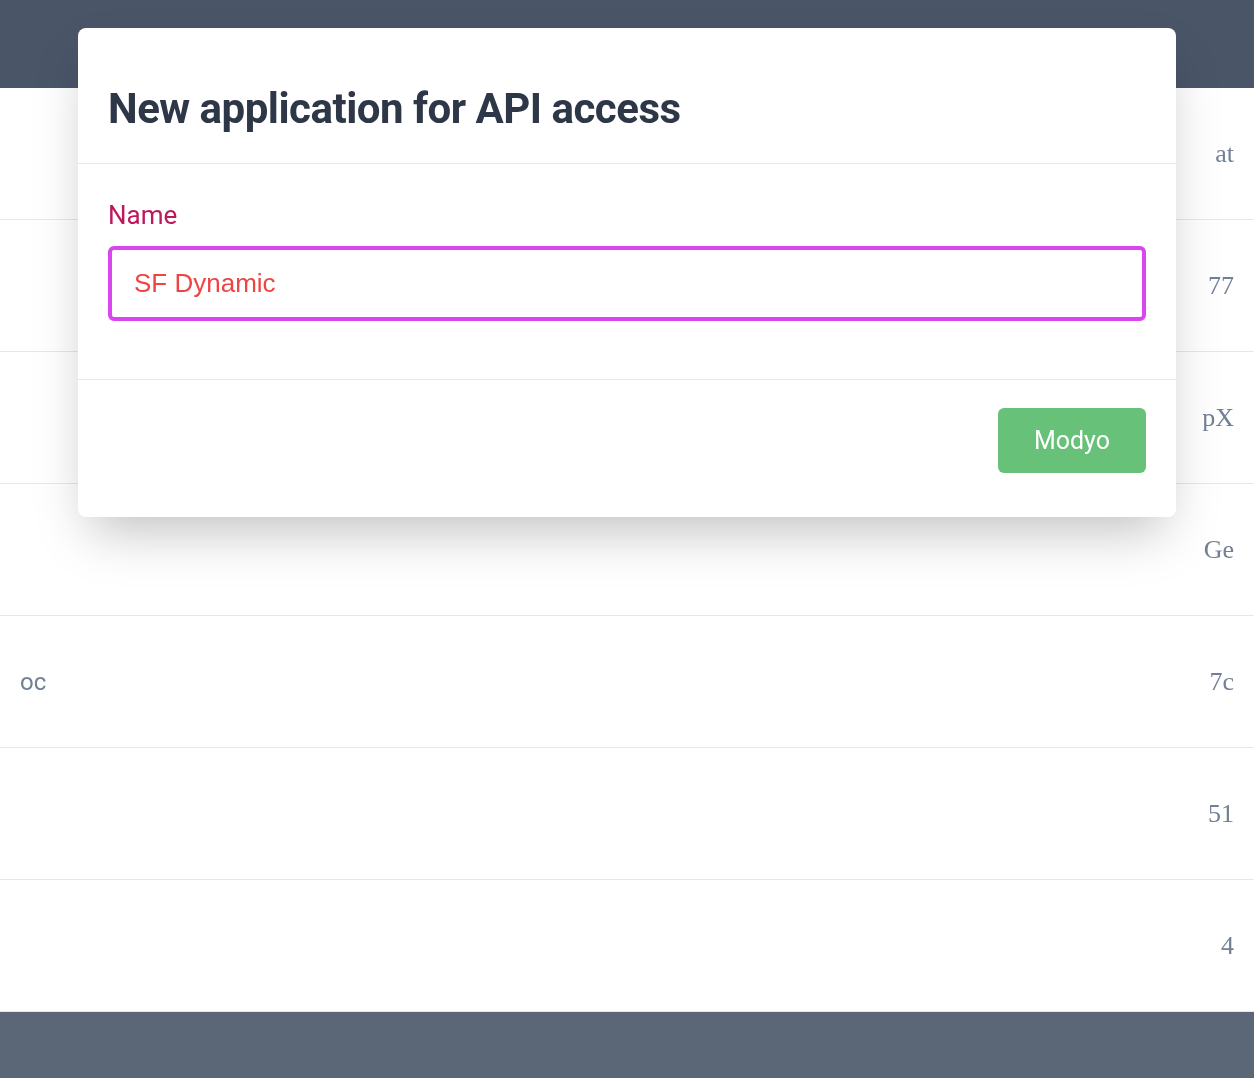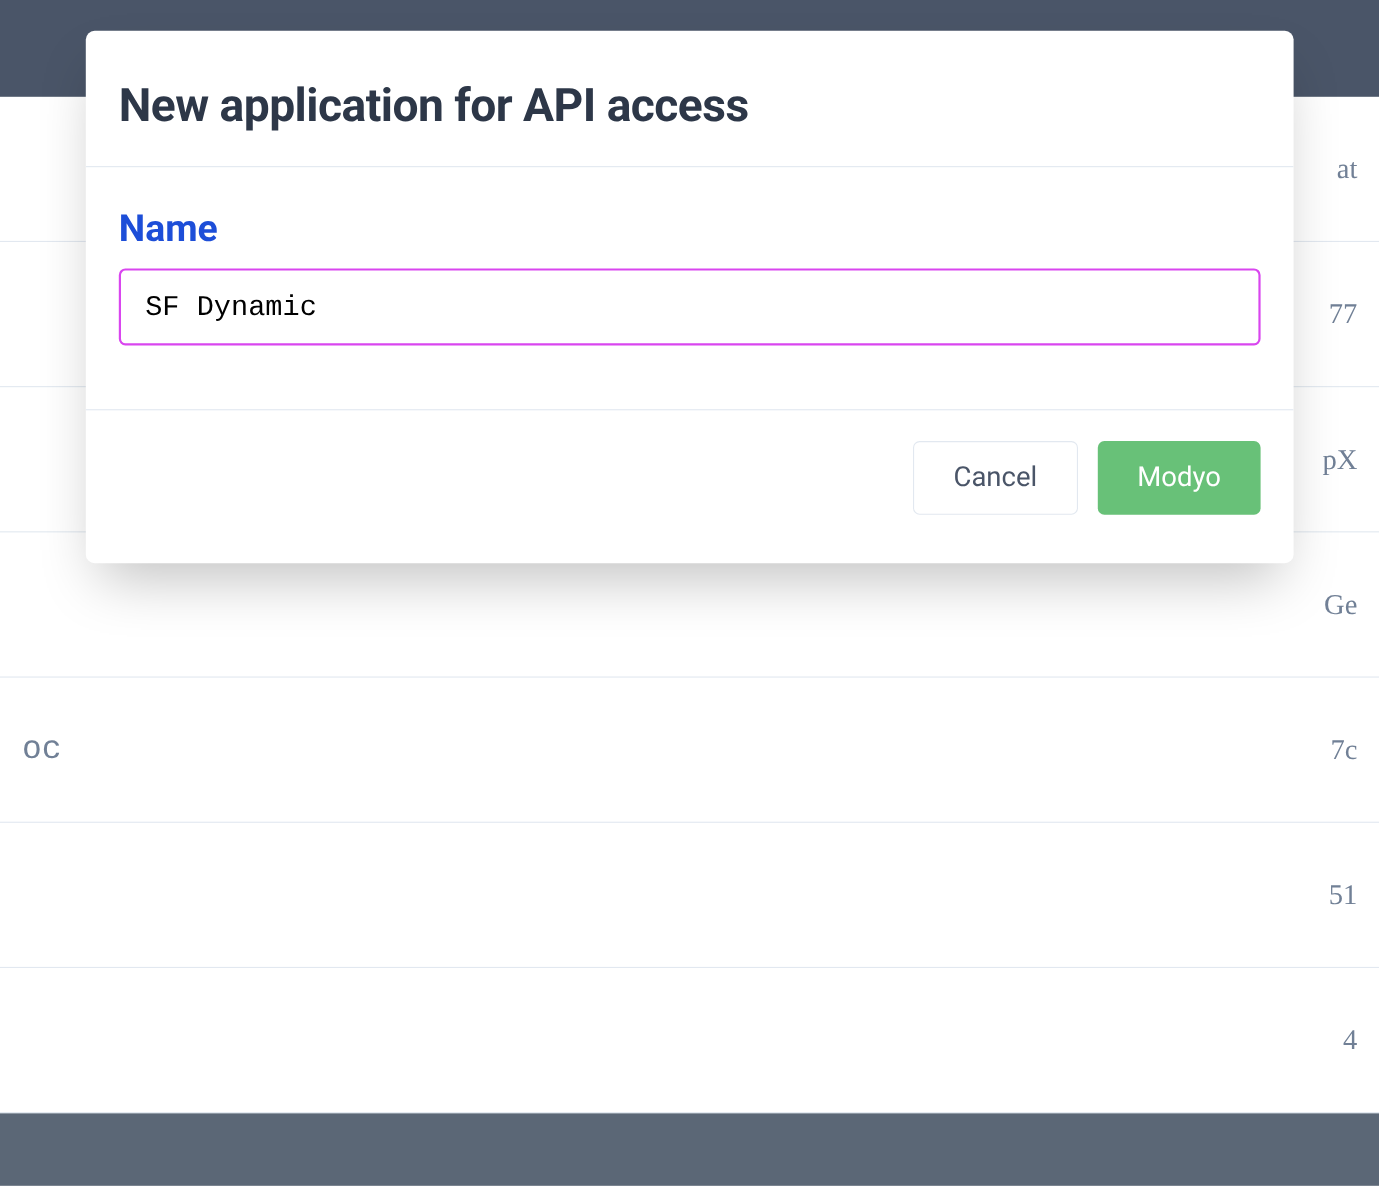--- a/index.html
+++ b/index.html
@@ -40,22 +40,21 @@
       height: 132px;
       border-bottom: 1px solid #e2e8f0;
       display: flex;
       align-items: center;
       justify-content: space-between;
       padding: 0 20px;
       color: #718096;
     }
     
     .backdrop-left {
-      font-size: 30px;
-      font-family: Liberation Mono, monospace;
+      font-size: 24px;
     }
     
     .backdrop-right {
       font-size: 26px;
       font-family: Liberation Serif, serif;
     }
     
     .modal-overlay {
       position: absolute;
       top: 0;
@@ -71,21 +70,21 @@
     .modal {
       background-color: #fff;
       width: 1098px;
       border-radius: 8px;
       box-shadow: 0 25px 50px -12px rgba(0, 0, 0, 0.25);
       padding: 0;
       overflow: hidden;
     }
     
     .modal-header {
-      padding: 44px 30px 30px 30px;
+      padding: 56px 30px 30px 30px;
     }
     
     .modal-title {
       font-size: 42px;
       font-weight: 700;
       color: #2d3748;
       letter-spacing: -0.5px;
     }
     
     .modal-divider {
@@ -98,35 +97,35 @@
     .modal-body {
       padding: 36px 30px 10px 30px;
     }
     
     .form-group {
       margin-bottom: 48px;
     }
     
     .form-label {
       display: block;
-      font-size: 34px;
-      font-weight: 700;
-      color: #1d4ed8;
+      font-size: 26px;
+      font-weight: 400;
+      color: #be185d;
       margin-bottom: 16px;
     }
     
     .form-input {
       width: 100%;
       padding: 18px 22px;
       font-size: 26px;
-      color: #000000;
-      background-color: #fff;
-      border: 2px solid #d946ef;
+      color: #ef4444;
+      background-color: #fff;
+      border: 4px solid #d946ef;
       border-radius: 6px;
-      font-family: Liberation Mono, monospace;
+      font-family: Liberation Sans, sans-serif;
       outline: none;
     }
     
     .form-input::placeholder {
       color: #a0aec0;
     }
     
     .form-textarea {
       width: 100%;
       padding: 18px 22px;
@@ -228,18 +227,17 @@
         <input type="text" class="form-input" value="SF Dynamic" style="">
       </div>
 
 
 
     </div>
 
     <hr class="modal-divider">
 
     <div class="modal-footer">
-      <button class="btn btn-secondary">Cancel</button>
       <button class="btn btn-primary">Modyo</button>
     </div>
 
   </div>
 </div>
 
 </body></html>

